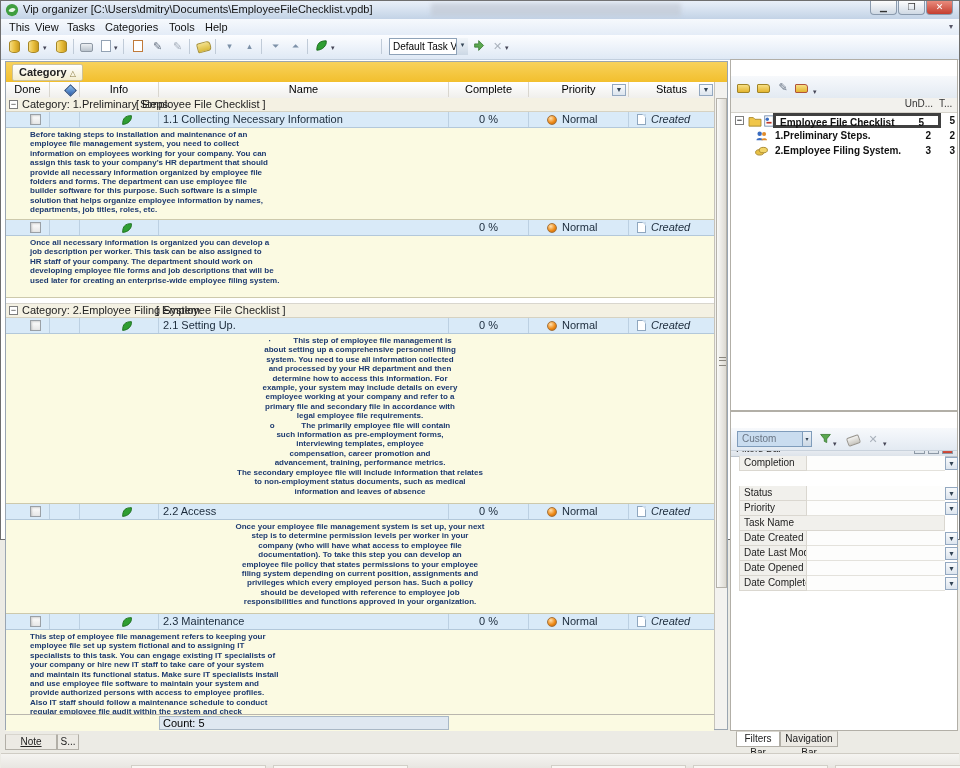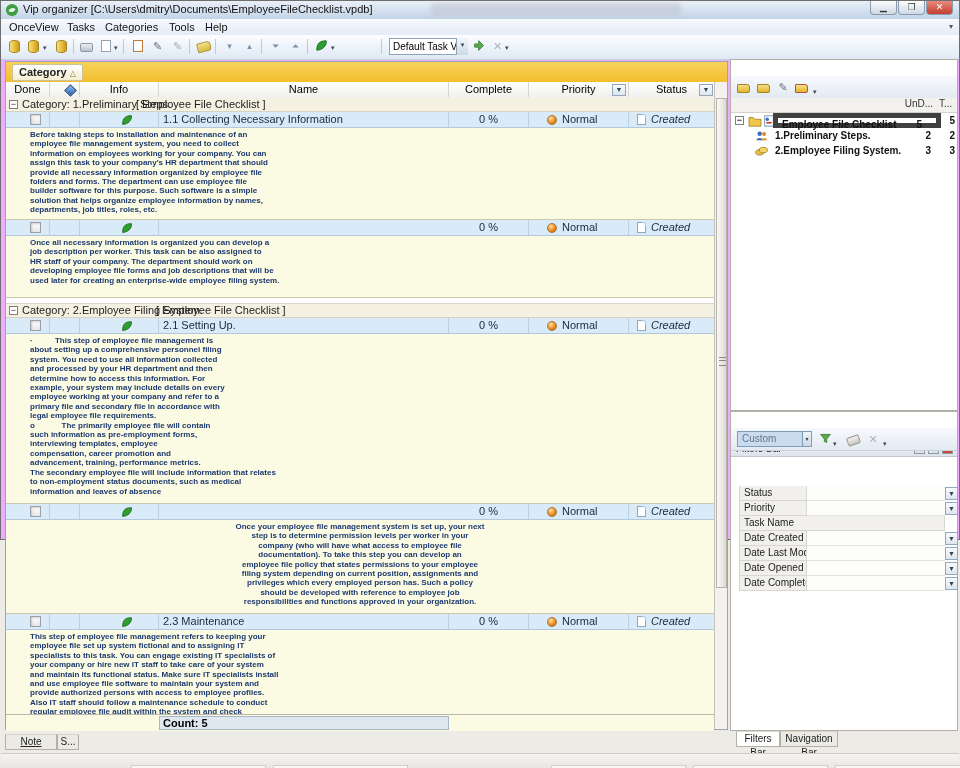--- a/index.html
+++ b/index.html
@@ -1,18 +1,18 @@
 <!DOCTYPE html>
 <html><head>
 <meta charset="utf-8">
 <style>
   html,body{margin:0;padding:0;}
   body{width:960px;height:768px;overflow:hidden;font-family:"Liberation Sans",sans-serif;background:#ecebe5;}
   .abs{position:absolute;}
-  #app{position:relative;width:960px;height:540px;background:#f0abfc;border:1px solid #6e6e6e;box-sizing:border-box;}
+  #app{position:relative;width:960px;height:540px;background:#ffffff;border:1px solid #6e6e6e;box-sizing:border-box;}
 
   
   #titlebar{left:0;top:0;width:958px;height:18px;background:linear-gradient(#e9f0f9,#c3d3e6);border-bottom:1px solid #9fb0c4;}
   #titlebar .ttl{position:absolute;left:22px;top:2px;font-size:11px;color:#111;white-space:nowrap;}
   #app-logo{position:absolute;left:4px;top:2px;width:14px;height:14px;}
   #blur-ghost{position:absolute;left:430px;top:2px;width:250px;height:13px;background:rgba(190,195,205,.55);filter:blur(2px);border-radius:2px;}
   .winbtn{position:absolute;top:0;width:27px;height:14px;border:1px solid #8a9aad;border-top:none;border-radius:0 0 4px 4px;background:linear-gradient(#fdfdfd,#cfd9e4);box-sizing:border-box;font-size:9px;text-align:center;line-height:12px;color:#333;}
   #btn-close{background:linear-gradient(#e98b7d,#c43e2f);color:#fff;}
   #menubar{left:0;top:18px;width:958px;height:16px;background:linear-gradient(#f6f9fd,#e4ecf7);border-bottom:1px solid #cdd8e6;}
   .menu-item{position:absolute;top:1px;font-size:11px;color:#111;padding:1px 4px;}
@@ -62,39 +62,39 @@
   .leaf{position:absolute;left:40px;top:1px;}
   .pdot{position:absolute;left:18px;top:3px;width:10px;height:10px;border-radius:50%;background:radial-gradient(circle at 35% 30%,#ffe0ae,#ef8c1a 55%,#b95e03);border:1px solid #a5723a;box-sizing:border-box;}
   .ptxt{position:absolute;left:33px;line-height:15px;}
   .page{position:absolute;left:8px;top:2px;width:9px;height:11px;background:#fff;border:1px solid #8fa7bf;box-sizing:border-box;}
   .page::before{content:"";position:absolute;top:-1px;right:-1px;border-style:solid;border-width:0 4px 4px 0;border-color:transparent #c9daea transparent transparent;}
   .stxt{position:absolute;left:22px;line-height:15px;}
   .drow{position:relative;background:#fbfae2;border-bottom:1px solid #cdc9ac;box-sizing:border-box;overflow:hidden;}
   .desc{position:absolute;left:24px;top:2px;width:660px;font-size:8px;font-weight:bold;color:#1d3a70;line-height:9.4px;white-space:pre-wrap;}
   .sprow{position:relative;height:6px;background:#fff;border-bottom:1px solid #d9d6ce;box-sizing:border-box;}
   #gfoot{position:absolute;left:0;top:652px;width:708px;height:17px;background:#fbfae2;border-top:1px solid #b9b6ae;box-sizing:border-box;}
-  #gfoot .fcell{position:absolute;left:153px;top:1px;width:290px;height:14px;background:#dfe8f1;border:1px solid #a9b8c6;box-sizing:border-box;font-size:11px;font-weight:bold;color:#000;line-height:12px;padding-left:3px;}
+  #gfoot .fcell{position:absolute;left:153px;top:1px;width:290px;height:14px;background:#dfe8f1;border:1px solid #a9b8c6;box-sizing:border-box;font-size:11px;font-weight:normal;color:#000;line-height:12px;padding-left:3px;}
   #vscroll{position:absolute;left:708px;top:20px;width:13px;height:647px;background:#f3f2ef;border-left:1px solid #c5c2ba;box-sizing:border-box;}
   #vthumb{position:absolute;left:1px;top:16px;width:11px;height:490px;background:linear-gradient(90deg,#fafaf8,#dcd9d2);border:1px solid #b5b2aa;box-sizing:border-box;}
   #vgrip{position:absolute;left:2px;top:258px;width:7px;height:7px;border-top:1px solid #8a877f;border-bottom:1px solid #8a877f;}
   #vgrip::after{content:"";position:absolute;left:0;top:2px;width:7px;height:1px;background:#8a877f;}
 
   
   #dock{left:729px;top:58px;width:228px;height:690px;}
   .panel{position:absolute;left:0;width:228px;background:#fff;border:1px solid #b2afa7;box-sizing:border-box;}
   .phead{position:absolute;left:0;top:0;width:226px;height:16px;background:linear-gradient(#fbfcfd,#dde3ea);border-bottom:1px solid #bcc4cd;font-size:10px;color:#222;line-height:15px;padding-left:5px;box-sizing:border-box;margin-top:29px;}
   .pbtn{position:absolute;top:2px;width:11px;height:11px;border:1px solid #8d99a6;background:linear-gradient(#fff,#dbe2e9);box-sizing:border-box;font-size:7px;line-height:9px;text-align:center;color:#334;}
   .pbtn.close{background:linear-gradient(#ef9387,#c8402f);color:#fff;font-weight:bold;}
   .ptool{position:absolute;left:0;top:16px;width:226px;height:22px;background:linear-gradient(#f7f9fc,#e3eaf2);border-bottom:1px solid #c9d2dc;}
   .pti{position:absolute;top:3px;width:16px;height:16px;text-align:center;}
   .fold{display:inline-block;width:13px;height:9px;margin-top:4px;background:linear-gradient(#f7df85,#e4b52f);border:1px solid #a08426;border-radius:1px 3px 2px 1px;box-sizing:border-box;}
   #cat-cols{position:absolute;left:0;top:38px;width:226px;height:14px;background:#f2f1ed;border-bottom:1px solid #d5d2ca;font-size:10px;color:#333;}
   .treerow{position:absolute;left:0;width:226px;height:14px;font-size:10px;font-weight:bold;color:#111;line-height:13px;}
   .tcnt{position:absolute;top:0;text-align:right;font-weight:bold;}
-  #selbox{position:absolute;left:42px;top:-1px;width:168px;height:15px;border:5px solid #404040;background:#fff;box-sizing:border-box;}
+  #selbox{position:absolute;left:42px;top:-1px;width:168px;height:15px;border:3px solid #404040;background:#fff;box-sizing:border-box;}
   
   .frow{position:absolute;left:0;width:226px;height:15px;}
   .flabel{position:absolute;left:8px;top:0;width:68px;height:15px;background:#f1f0ec;border:1px solid #dad7d0;border-top:none;box-sizing:border-box;font-size:10px;color:#222;line-height:14px;padding-left:4px;white-space:nowrap;overflow:hidden;}
   .fval{position:absolute;left:76px;top:0;width:138px;height:15px;background:#fdfdfc;border-bottom:1px solid #e4e2dc;box-sizing:border-box;}
   .fdd{position:absolute;left:214px;top:1px;width:13px;height:13px;background:linear-gradient(#f8fafc,#dde5ee);border:1px solid #93a8c0;box-sizing:border-box;font-size:7px;color:#345;text-align:center;line-height:11px;}
   #custom-combo{position:absolute;left:6px;top:3px;width:66px;height:16px;background:#c9dcef;border:1px solid #7f9cbb;box-sizing:border-box;font-size:10px;color:#6a7685;line-height:14px;padding-left:4px;}
   #custom-dd{position:absolute;left:72px;top:3px;width:9px;height:16px;background:linear-gradient(#eef3f8,#ccd8e5);border:1px solid #7f9cbb;border-left:none;box-sizing:border-box;font-size:6px;text-align:center;line-height:15px;color:#345;}
 
   
   .btab{position:absolute;height:16px;background:#eceae4;border:1px solid #b2afa7;border-top:1px solid #d8d5cd;box-sizing:border-box;font-size:10px;color:#222;line-height:14px;text-align:center;}
@@ -114,21 +114,21 @@
         <path d="M4 9 C6 5 10 5 12 7 C10 11 6 11 4 9 Z" fill="#e8f5e8"></path>
       </svg>
     <span class="ttl">Vip organizer [C:\Users\dmitry\Documents\EmployeeFileChecklist.vpdb]</span>
     <div id="blur-ghost"></div>
     <div class="winbtn" style="right:62px;">▁</div>
     <div class="winbtn" style="right:34px;">❐</div>
     <div class="winbtn" id="btn-close" style="right:6px;">✕</div>
   </div>
 
   <div id="menubar" class="abs">
-    <span class="menu-item" style="left:4px;">Once</span>
+    <span class="menu-item" style="left:4px;">This</span>
     <span class="menu-item" style="left:30px;">View</span>
     <span class="menu-item" style="left:62px;">Tasks</span>
     <span class="menu-item" style="left:100px;">Categories</span>
     <span class="menu-item" style="left:164px;">Tools</span>
     <span class="menu-item" style="left:200px;">Help</span>
     <span id="menu-overflow">▾</span>
   </div>
 
   <div id="toolbar" class="abs">
     <span class="tbi" style="left:5px;"><span class="cyl"></span></span>
@@ -288,21 +288,21 @@
           </div>
         <div class="cell c-priority">
             <span class="pdot"></span>
             <span class="ptxt">Normal</span>
           </div>
         <div class="cell c-status">
             <span class="page"></span>
             <span class="stxt">Created</span>
           </div>
       </div>
-      <div class="drow" style="height:170px;">
+      <div class="drow" style="height:170px;text-align:center;">
         <div class="desc">·          This step of employee file management is
 about setting up a comprehensive personnel filing
 system. You need to use all information collected
 and processed by your HR department and then
 determine how to access this information. For
 example, your system may include details on every
 employee working at your company and refer to a
 primary file and secondary file in accordance with
 legal employee file requirements.
 o            The primarily employee file will contain
@@ -318,20 +318,23 @@
       <div class="trow">
         <div class="cell c-done">
             <span class="checkbox"></span>
           </div>
         <div class="cell c-attach"></div>
         <div class="cell c-info">
             <svg class="leaf" width="14" height="14" viewBox="0 0 16 16">
               <path d="M3 13 C3 6 6 3 13 3 C14 8 9 13 3 13 Z" fill="#2f9e32" stroke="#1b6b1d"></path>
             </svg>
           </div>
+        <div class="cell c-name">
+            <span class="tname">2.2 Access</span>
+          </div>
         <div class="cell c-complete">
             <span class="tcomp">0 %</span>
           </div>
         <div class="cell c-priority">
             <span class="pdot"></span>
             <span class="ptxt">Normal</span>
           </div>
         <div class="cell c-status">
             <span class="page"></span>
             <span class="stxt">Created</span>
@@ -471,20 +474,25 @@
         <div id="custom-dd">▾</div>
         <span class="pti" style="left:86px;"><svg width="13" height="13" viewBox="0 0 16 16">
               <path d="M2 3 L14 3 L9.5 8.5 L9.5 13 L6.5 11.5 L6.5 8.5 Z" fill="#5aa84f" stroke="#3a7a33"></path>
             </svg></span>
         <span class="dd" style="left:102px;top:12px;">▾</span>
         <span class="pti" style="left:114px;"><span style="display:inline-block;width:11px;height:7px;margin-top:5px;background:linear-gradient(#f3f3f1,#c9c6bf);border:1px solid #98948c;border-radius:2px;transform:rotate(-20deg);"></span></span>
         <span class="pti" style="left:134px;color:#aab2bc;font-size:11px;line-height:16px;">✕</span>
         <span class="dd" style="left:152px;top:12px;">▾</span>
       </div>
 
+      <div class="frow" style="top:44px;">
+          <div class="flabel">Completion</div>
+          <div class="fval"></div>
+          <div class="fdd">▼</div>
+        </div>
       <div class="frow" style="top:74px;">
           <div class="flabel">Status</div>
           <div class="fval"></div>
           <div class="fdd">▼</div>
         </div>
       <div class="frow" style="top:89px;">
           <div class="flabel">Priority</div>
           <div class="fval"></div>
           <div class="fdd">▼</div>
         </div>

